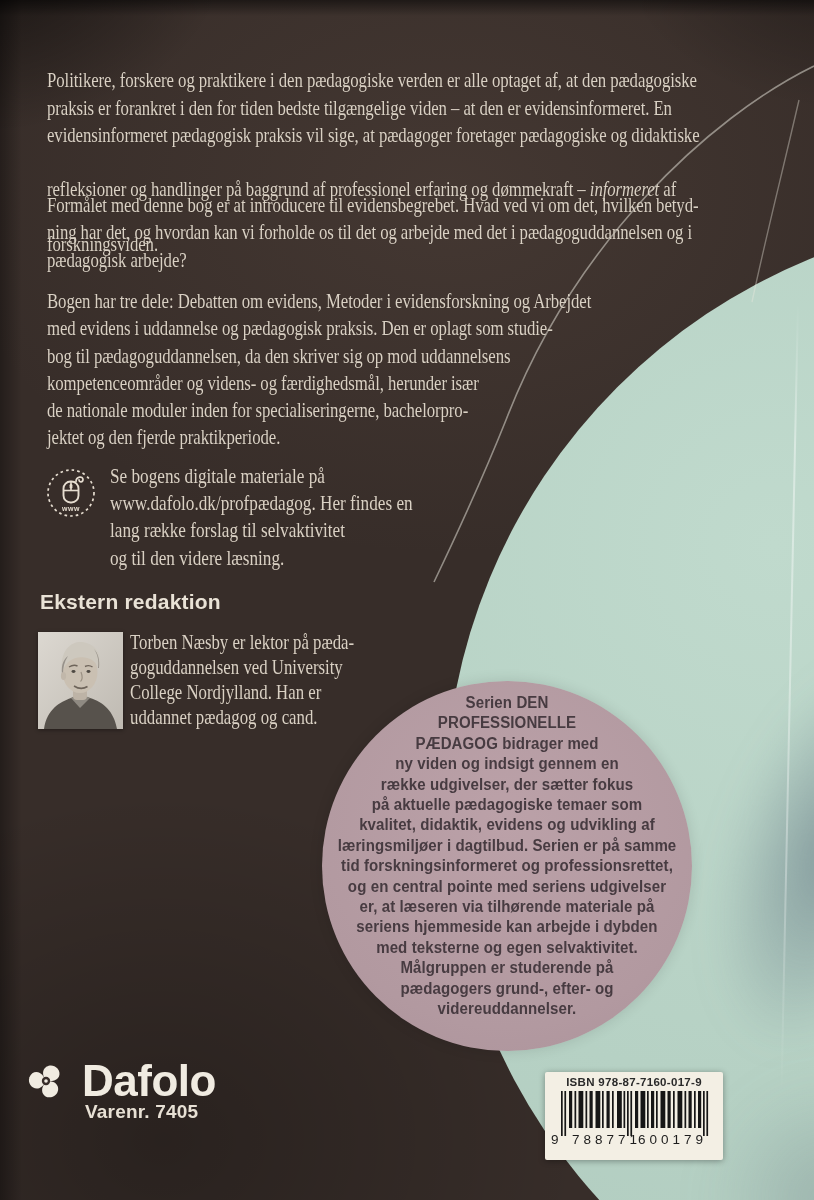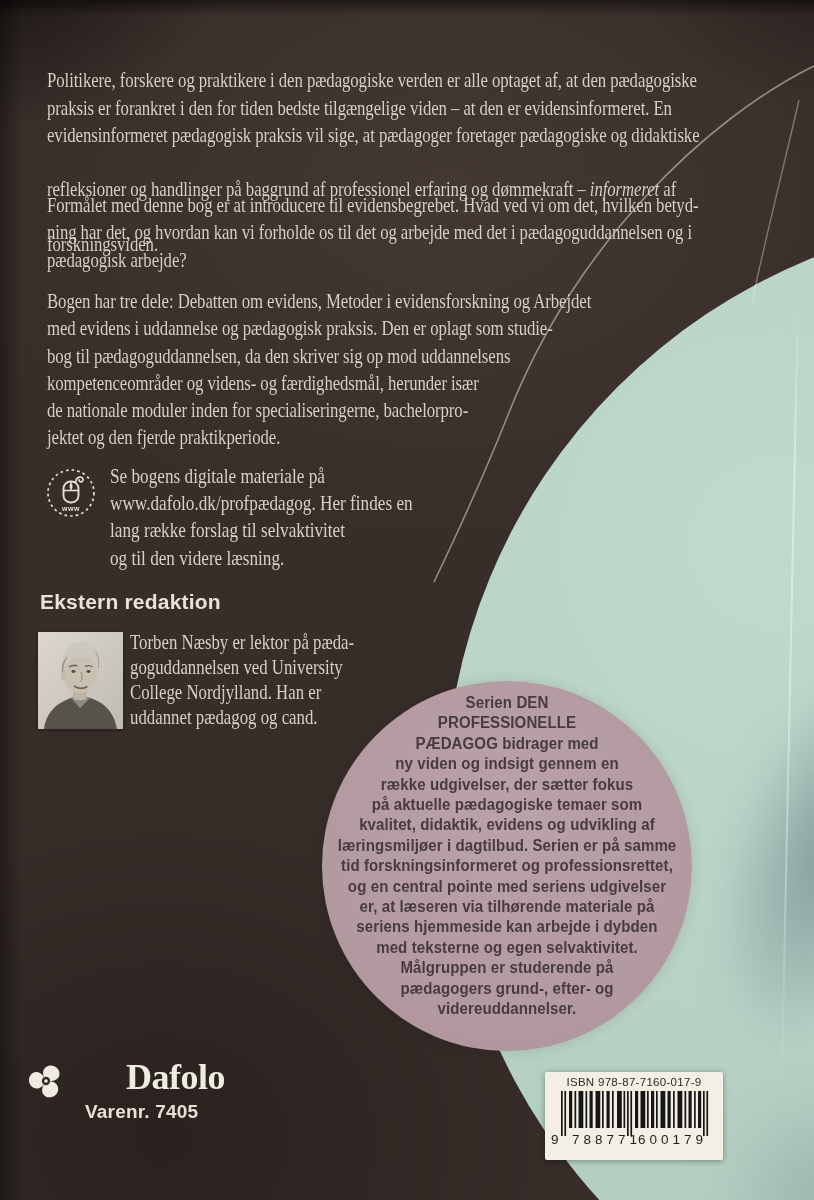--- a/index.html
+++ b/index.html
@@ -61,34 +61,34 @@
   }
   .bio-block{
     font-family:"Liberation Serif", serif;font-size:21px;line-height:25px;
     color:#dad1c4;white-space:pre-line;transform:scaleX(.80);transform-origin:0 0;width:700px;
   }
   .www-text{
     font-family:"Liberation Serif", serif;font-size:21.5px;line-height:27.2px;
     color:#dad1c4;white-space:pre-line;transform:scaleX(.80);transform-origin:0 0;width:640px;
   }
   .brand-name{
-    font-family:Liberation Serif, serif;font-weight:700;
-    font-size:36px;color:#f0ebe1;letter-spacing:-.5px;margin-left:44px;
+    font-family:Liberation Sans, sans-serif;font-weight:700;
+    font-size:44px;color:#f0ebe1;letter-spacing:-.5px;
   }
   .brand-no{
     font-family:"Liberation Sans", sans-serif;font-weight:700;
     font-size:19px;color:#e7e0d4;letter-spacing:.2px;
   }
   .barcode-label{
     left:545px;top:1072px;width:178px;height:88px;background:#f3efe4;
     border-radius:2px;box-shadow:0 1px 6px rgba(0,0,0,.35);
   }
   .isbn-line{
     position:absolute;left:0;top:4px;width:100%;text-align:center;
-    font-family:"Liberation Sans", sans-serif;font-size:11.5px;color:#2a2a2a;letter-spacing:.3px;
+    font-family:"Liberation Sans", sans-serif;font-size:11.5px;color:#2a2a2a;letter-spacing:.3px;font-weight:bold;
   }
   .ean-digits{
     font-family:"Liberation Sans", sans-serif;font-size:13.5px;fill:#1d1d1d;
   }
   svg{display:block;}
 </style>
 </head>
 <body>
 
 <div id="cover">

